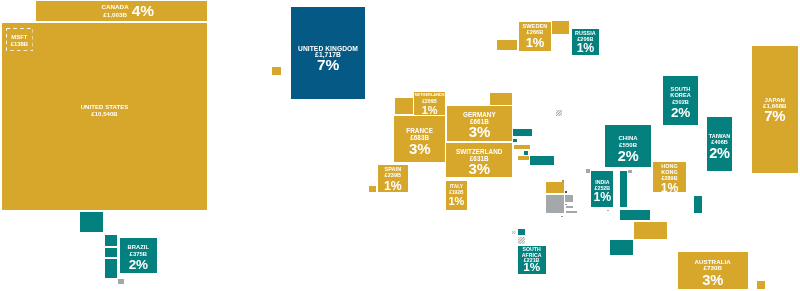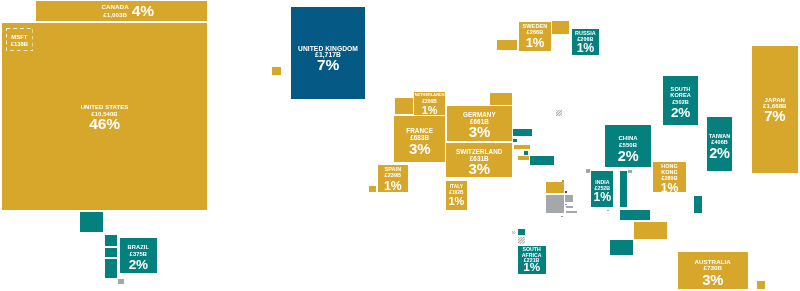--- a/index.html
+++ b/index.html
@@ -94,21 +94,20 @@
           <div class="nm">CANADA</div>
           <div class="am">£1,003B</div>
         </div>
         <div class="pc" style="font-size:15.5px;line-height:1">4%</div>
       </div>
     </div>
     <div class="tile" style="left:2.0px;top:22.8px;width:205.0px;height:187.7px;background:#d7a72b">
       <div class="inner" style="top:81.0px">
         <div class="nm" style="font-size:6.0px;line-height:1.18">UNITED STATES</div>
         <div class="am" style="font-size:6.0px;line-height:1.18;margin-top:0px">£10,540B</div>
-        <div class="pc" style="font-size:15.5px;line-height:1.0;margin-top:-2.0px">46%</div>
       </div>
     </div>
     <div class="tile" style="left:119.5px;top:237.9px;width:37.6px;height:35.3px;background:#04807e">
       <div class="inner" style="top:6.5px">
         <div class="nm" style="font-size:5.8px;line-height:1.18">BRAZIL</div>
         <div class="am" style="font-size:5.8px;line-height:1.18;margin-top:0.2px">£375B</div>
         <div class="pc" style="font-size:13.5px;line-height:1.0;margin-top:-0.5px">2%</div>
       </div>
     </div>
     <div class="tile" style="left:291.0px;top:6.9px;width:74.0px;height:91.7px;background:#045a85">

